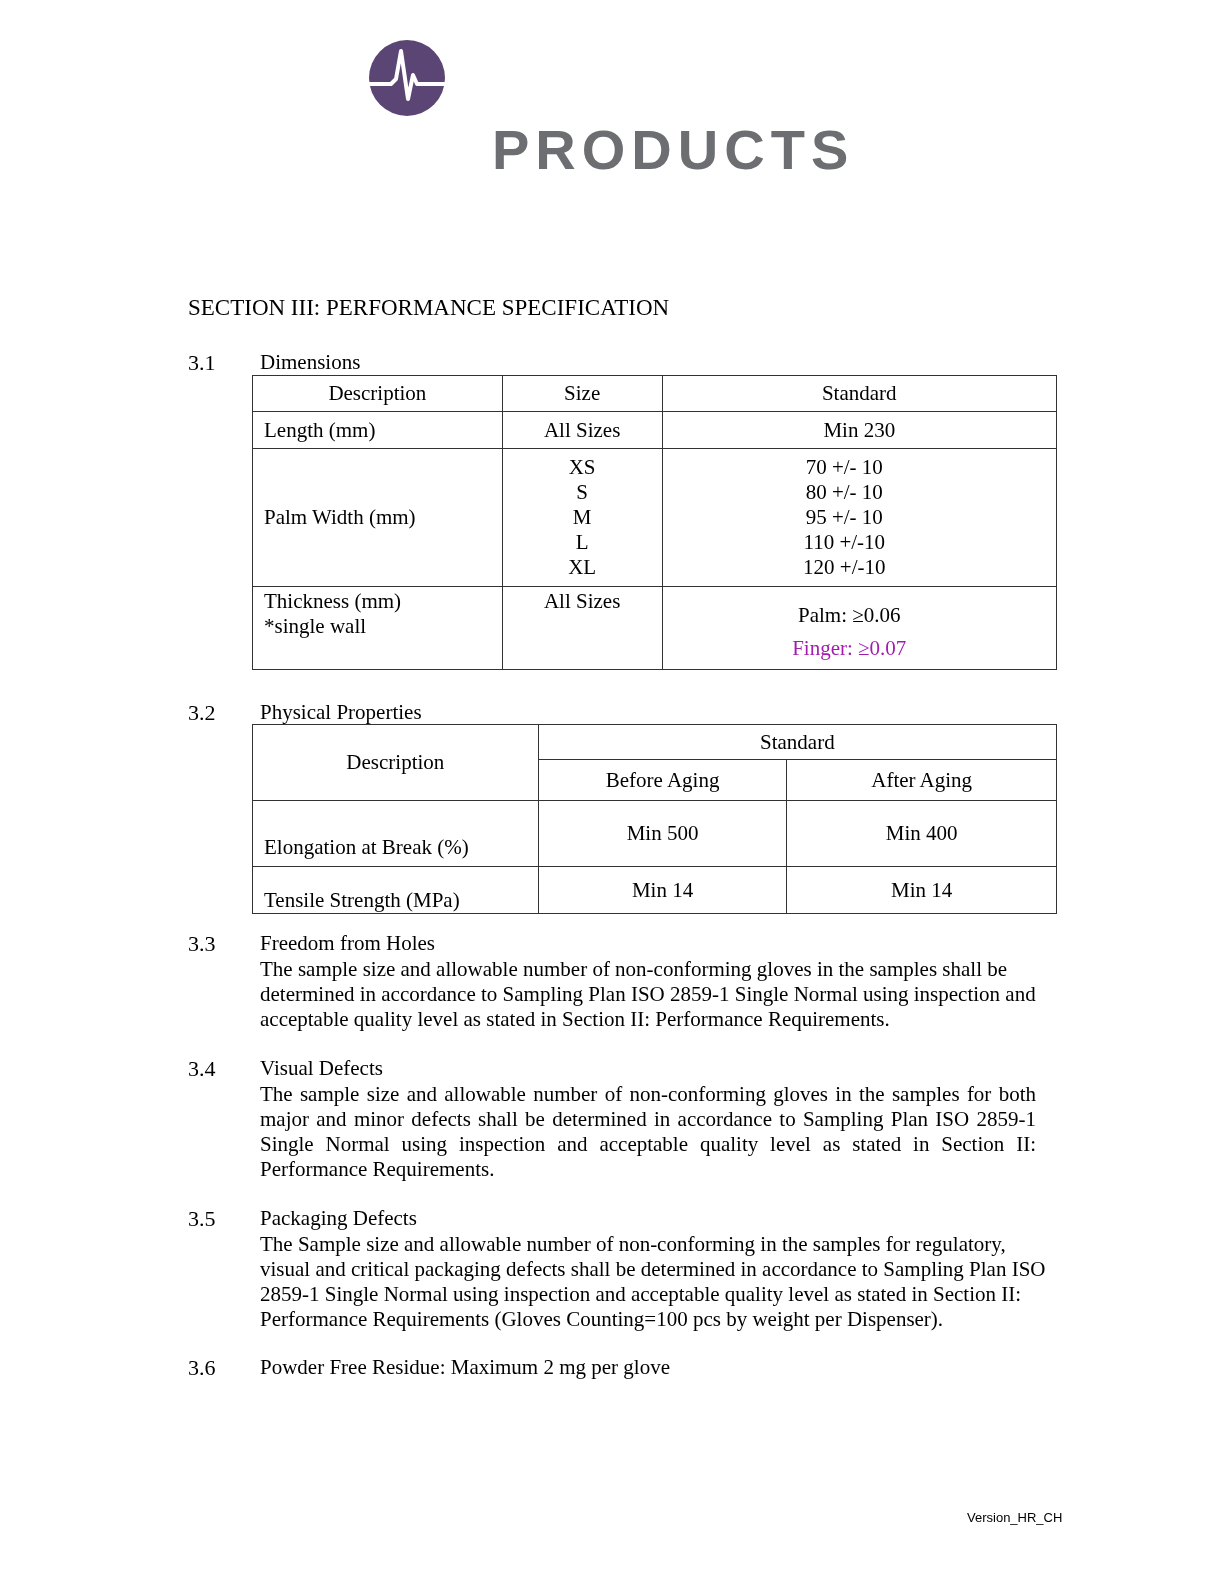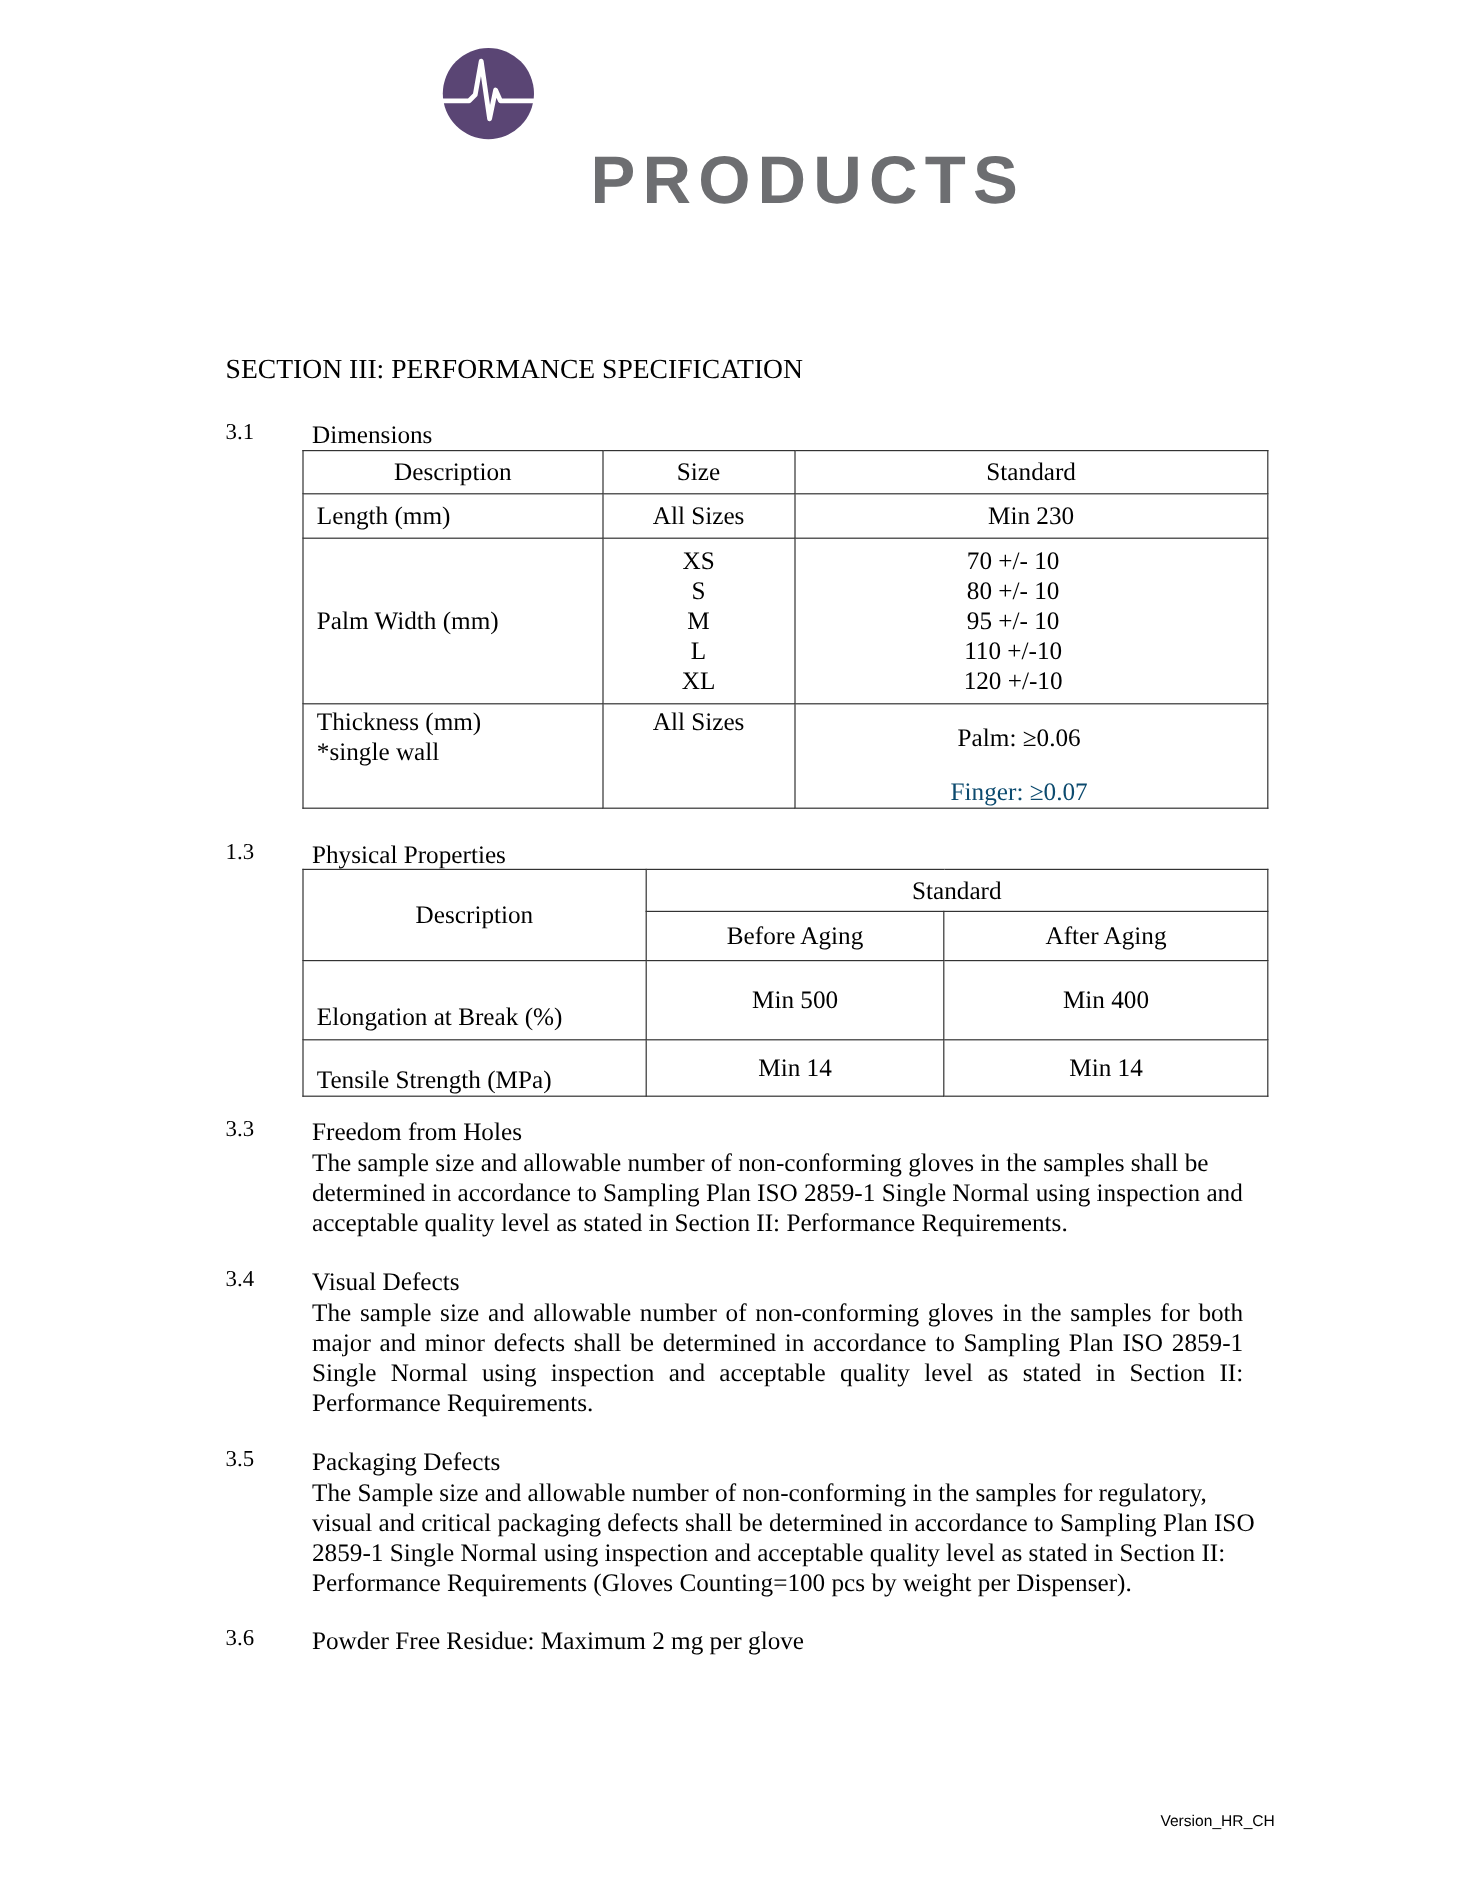--- a/index.html
+++ b/index.html
@@ -5,21 +5,21 @@
   html, body { margin: 0; padding: 0; background: #ffffff; }
   body { width: 1224px; height: 1584px; position: relative; font-family: "Liberation Serif", "DejaVu Serif", serif; color: #000; }
   .logo { position: absolute; left: 366px; top: 36px; width: 490px; height: 140px; }
   .logo-top { position: absolute; left: 0; top: 0; height: 84px; display: flex; align-items: center; font-family: "Liberation Sans", "DejaVu Sans", sans-serif; font-weight: bold; font-size: 96px; line-height: 84px; letter-spacing: 0px; }
   .logo-pr { color: #5a4574; }
   .logo-cure { color: #7ab4d6; }
   .logo-o { display: inline-block; width: 80px; height: 78px; margin: 0 1px; }
   .logo-bottom { position: absolute; left: 126px; top: 86px; font-family: "Liberation Sans", "DejaVu Sans", sans-serif; font-size: 56px; line-height: 56px; color: #6d6e71; letter-spacing: 6px; font-weight: bold; }
 
   .section-title { position: absolute; left: 188px; top: 295px; font-size: 23px; font-weight: normal; }
-  .num { position: absolute; left: 188px; font-size: 19px; }
+  .num { position: absolute; left: 188px; font-size: 22px; }
   .head { position: absolute; left: 260px; font-size: 21px; }
   .para { position: absolute; left: 260px; width: 776px; font-size: 21px; line-height: 25px; }
   .para.justify { text-align: justify; }
 
   table { border-collapse: collapse; position: absolute; font-size: 21px; }
   td, th { border: 1.5px solid #333; font-weight: normal; padding: 0; }
   .t1 { left: 252px; top: 375px; width: 805px; }
   .t2 { left: 252px; top: 724px; width: 805px; }
   .center { text-align: center; }
   .left { text-align: left; padding-left: 11px; }
@@ -79,27 +79,27 @@
     </td>
   </tr>
   <tr style="height:83px">
     <td class="left" style="vertical-align:top; padding-top:2px; line-height:25px">
       <div>Thickness (mm)</div>
       <div>*single wall</div>
     </td>
     <td class="center" style="vertical-align:top; padding-top:2px">All Sizes</td>
     <td class="center" style="vertical-align:top; padding-right:20px">
       <div style="margin-top:16px">Palm: ≥0.06</div>
-      <div style="margin-top:20px; color:#0c4a6e">Finger: ≥0.07</div>
+      <div style="margin-top:8px; color:#a21caf">Finger: ≥0.07</div>
     </td>
   </tr>
 </tbody>
   </table>
 
-<div class="num" style="top:700px">1.3</div>
+<div class="num" style="top:700px">3.2</div>
 <div class="head" style="top:700px">Physical Properties</div>
 
 <table class="t2">
   <colgroup>
       <col style="width:286px">
       <col style="width:249px">
       <col style="width:270px">
     </colgroup>
   <tbody>
       <tr style="height:35px">

